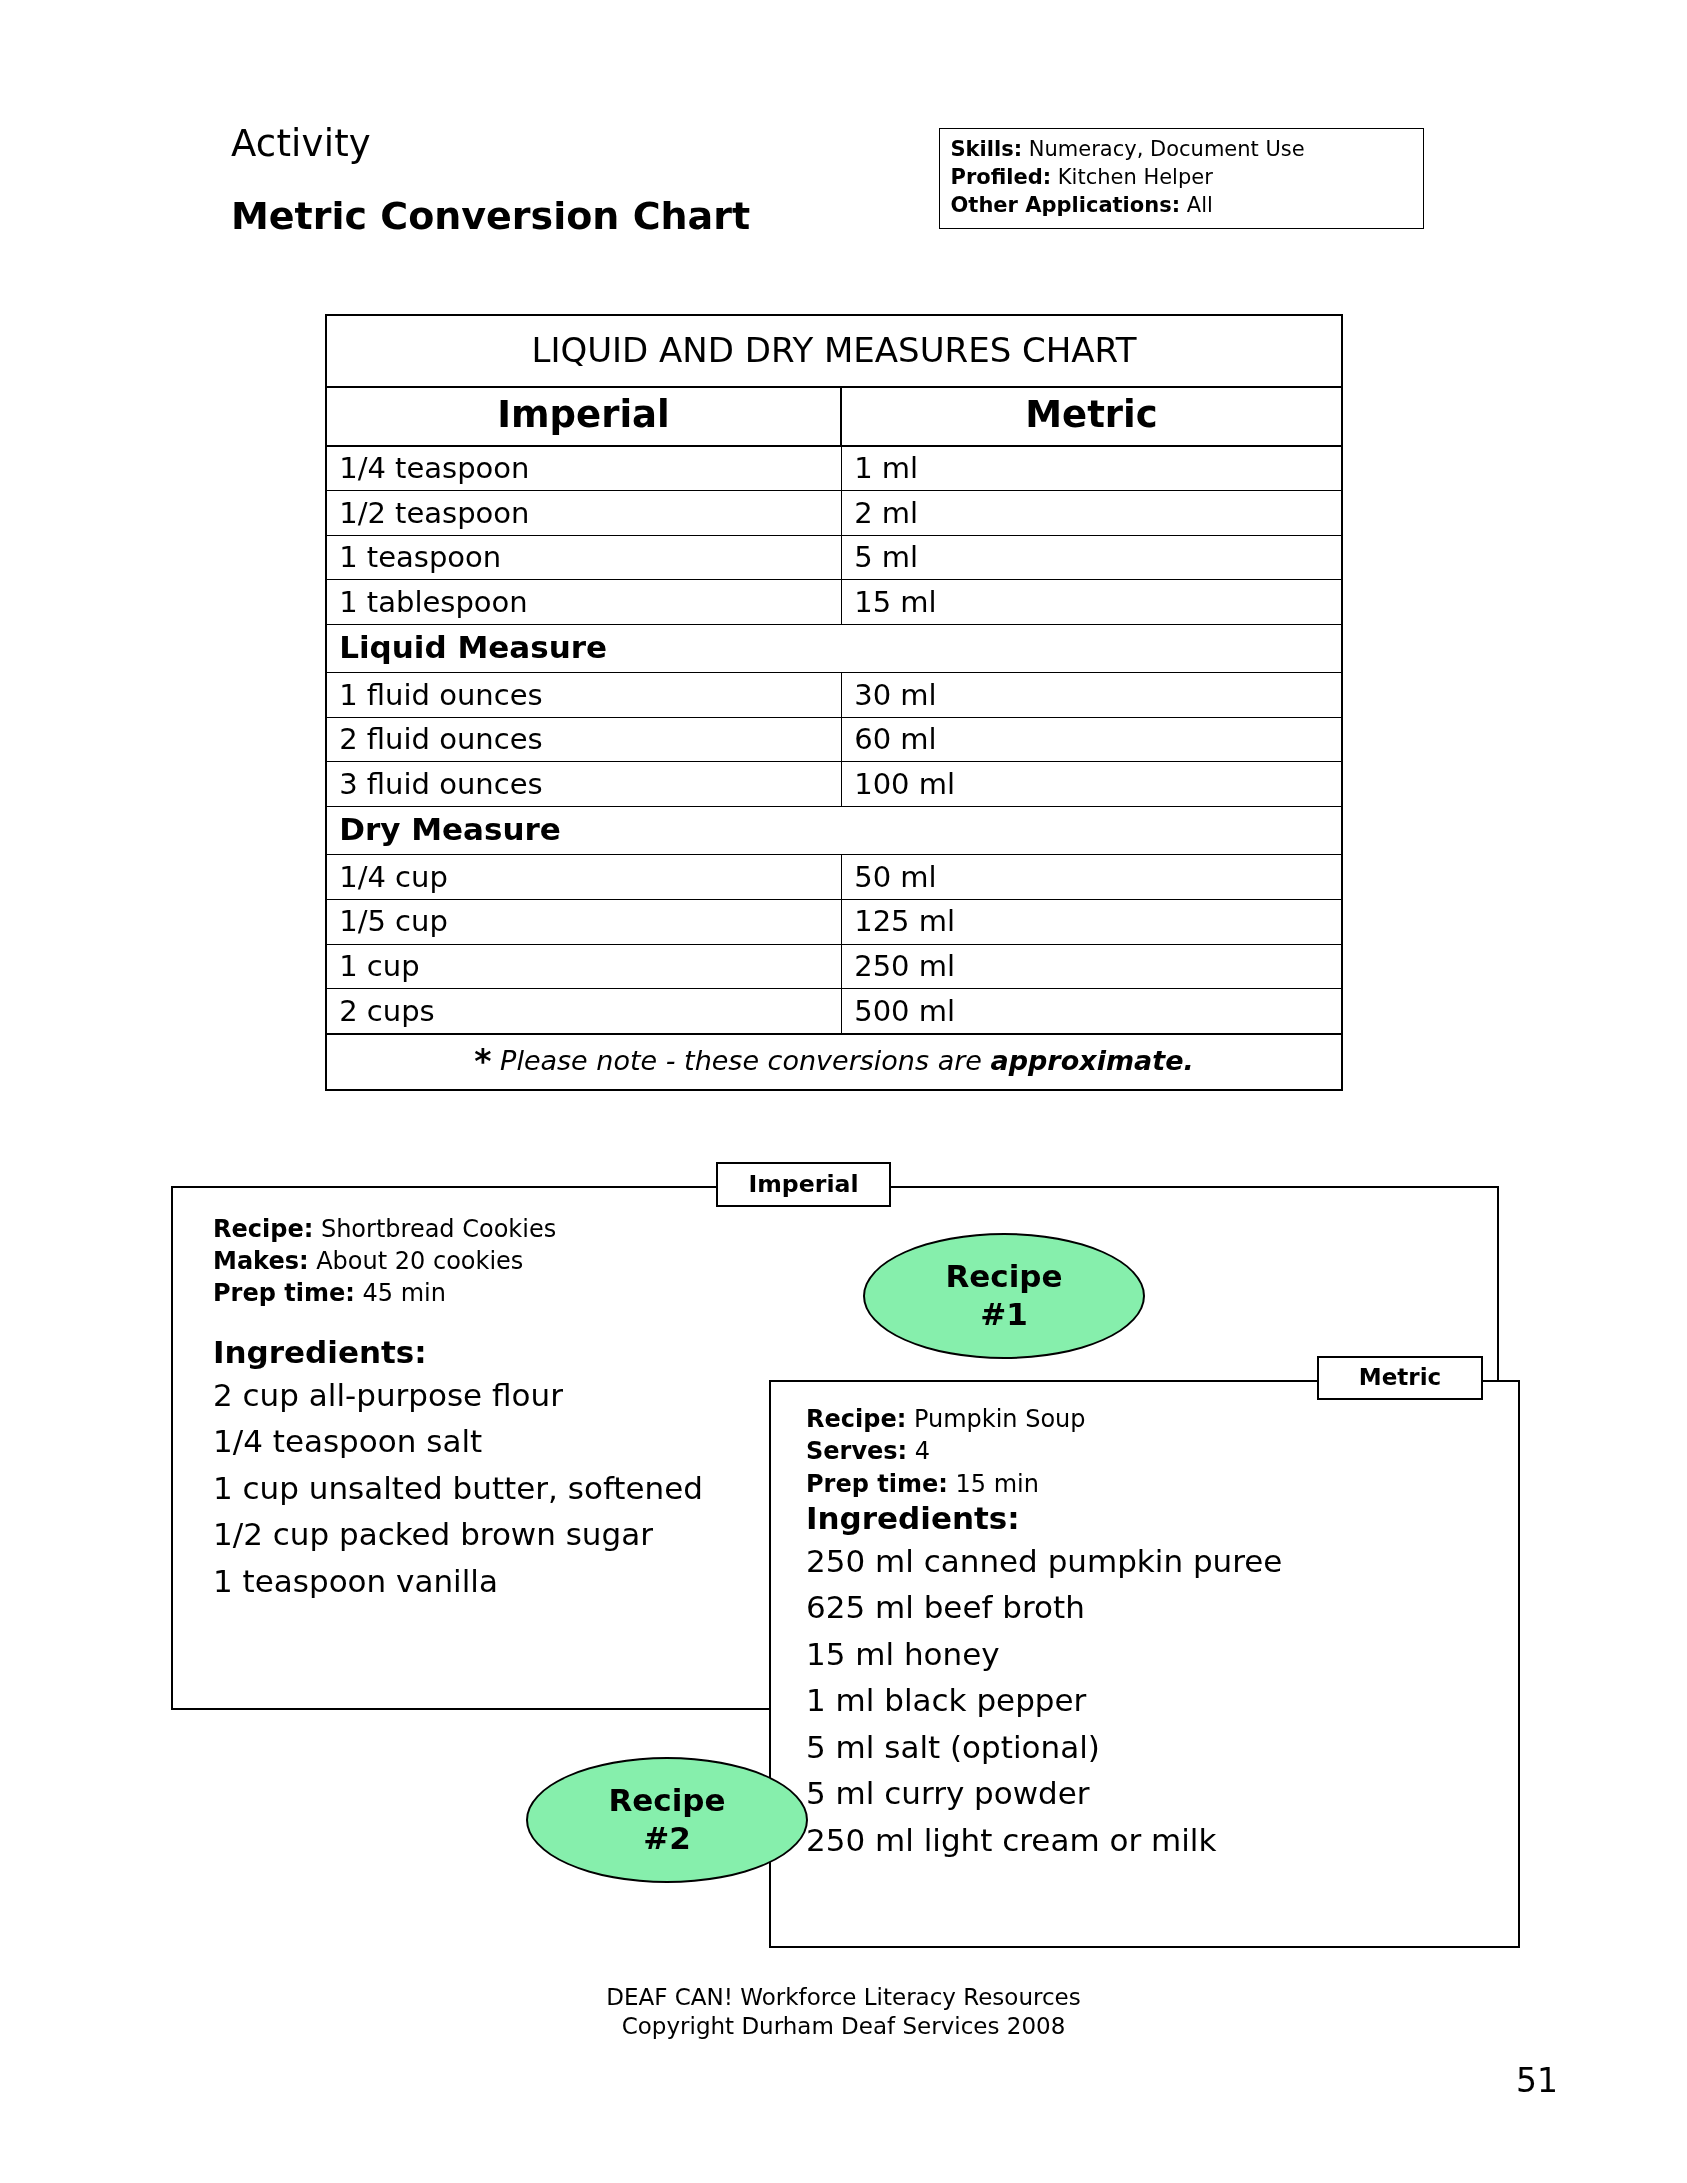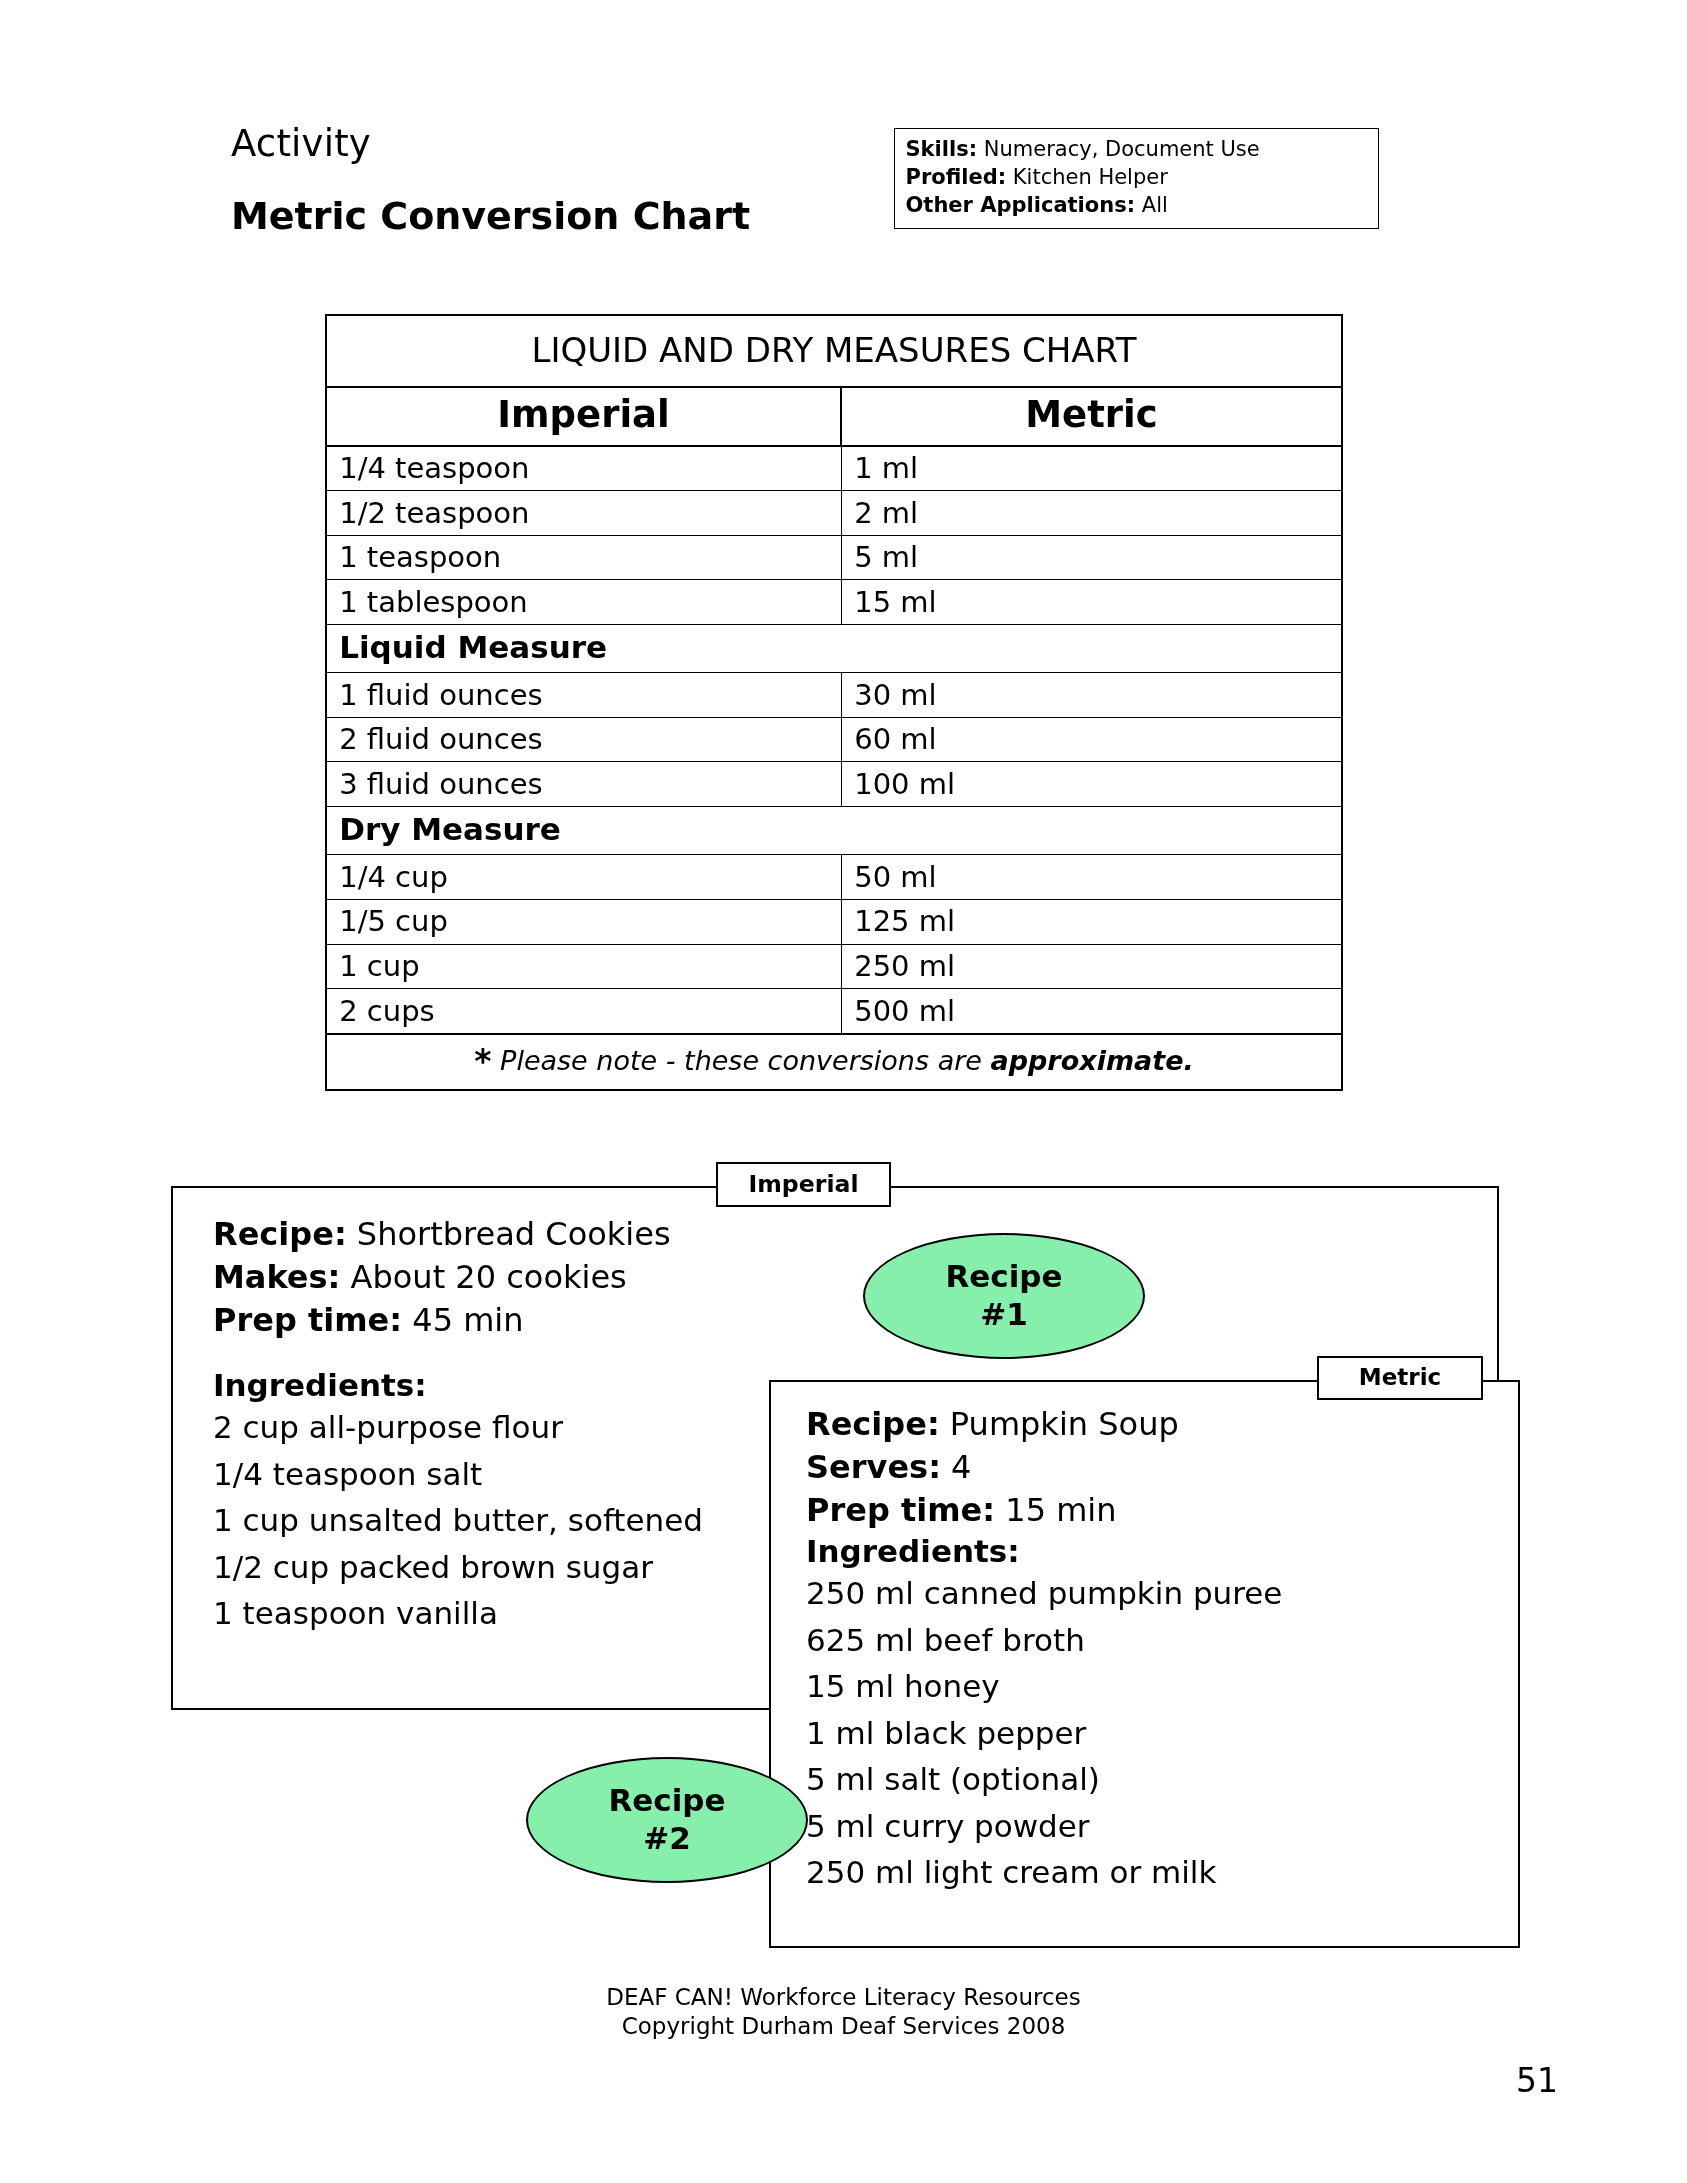--- a/index.html
+++ b/index.html
@@ -29,21 +29,21 @@
     position: absolute;
     left: 231px;
     top: 194px;
     font-size: 38px;
     font-weight: bold;
   }
 
   
   #skills-box {
     position: absolute;
-    left: 894px;
+    left: 939px;
     top: 128px;
     width: 485px;
     border: 1.7px solid #000;
     padding: 7px 8.7px 8.7px 10.5px;
     box-sizing: border-box;
     line-height: 1.33;
   }
   #skills-box .line {
     font-size: 21px;
     white-space: nowrap;
@@ -176,21 +176,21 @@
     background: #fff;
     box-sizing: border-box;
     text-align: center;
     font-size: 23px;
     font-weight: bold;
     line-height: 38px;
     z-index: 6;
   }
 
   .recipe-line {
-    font-size: 32px;
+    font-size: 24px;
     line-height: 1.35;
     white-space: nowrap;
   }
   .recipe-line .lbl { font-weight: bold; }
   .recipe-spacer { height: 24.5px; }
   .ingredients-head {
     font-size: 31px;
     font-weight: bold;
     padding-bottom: 1.7px;
   }

